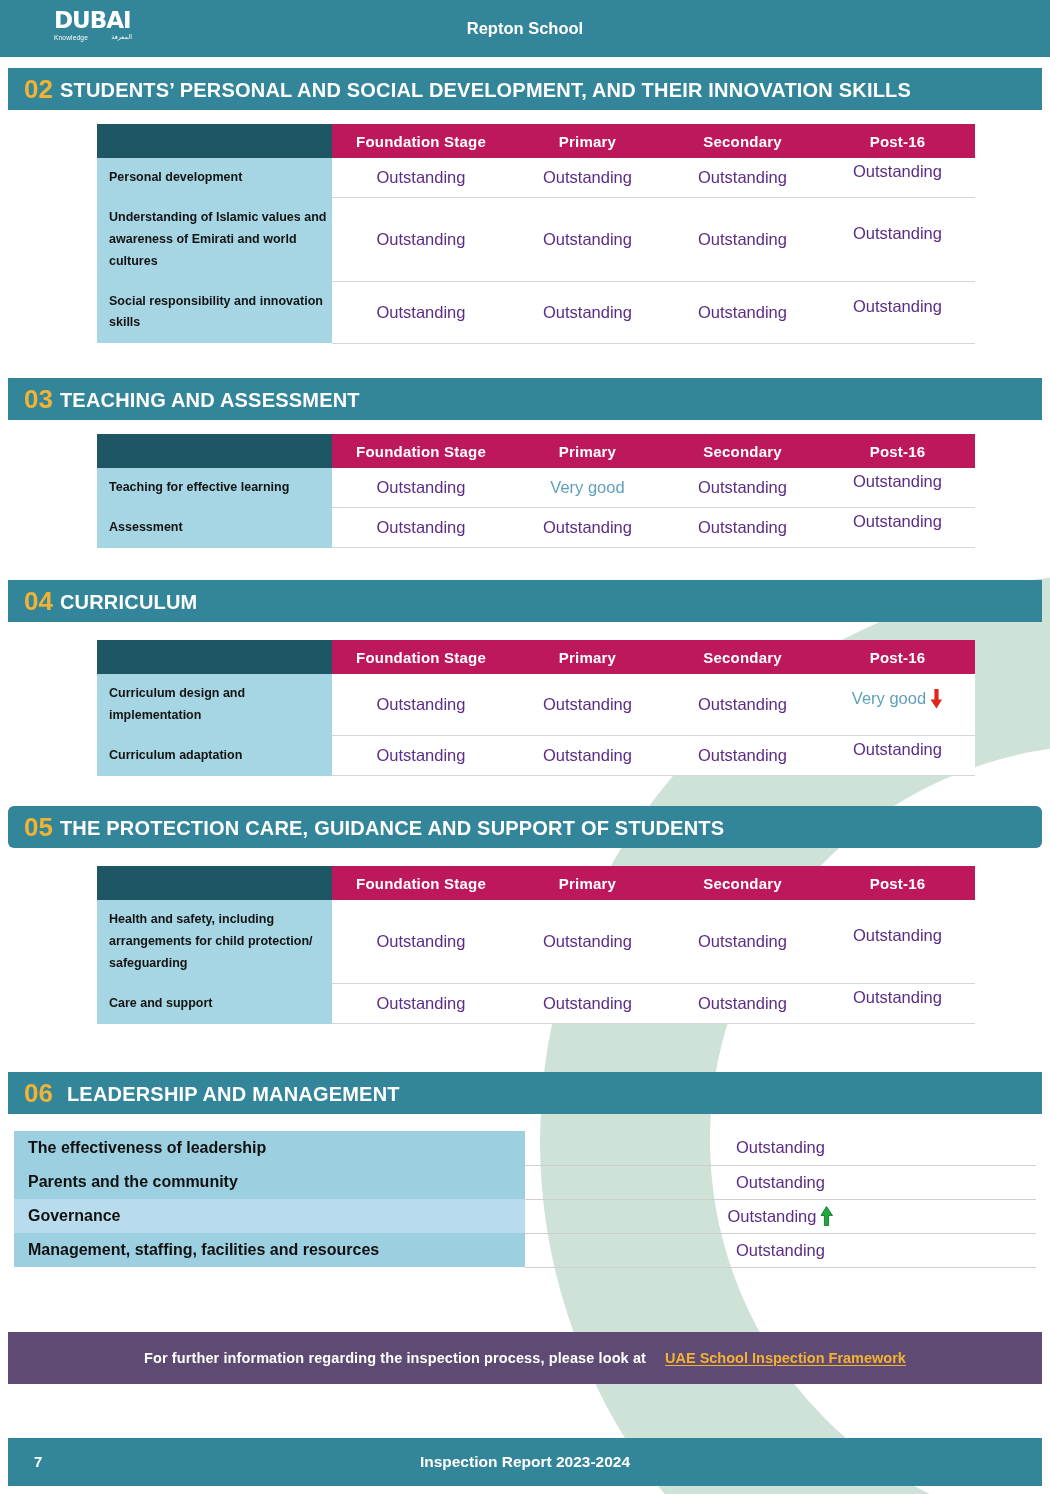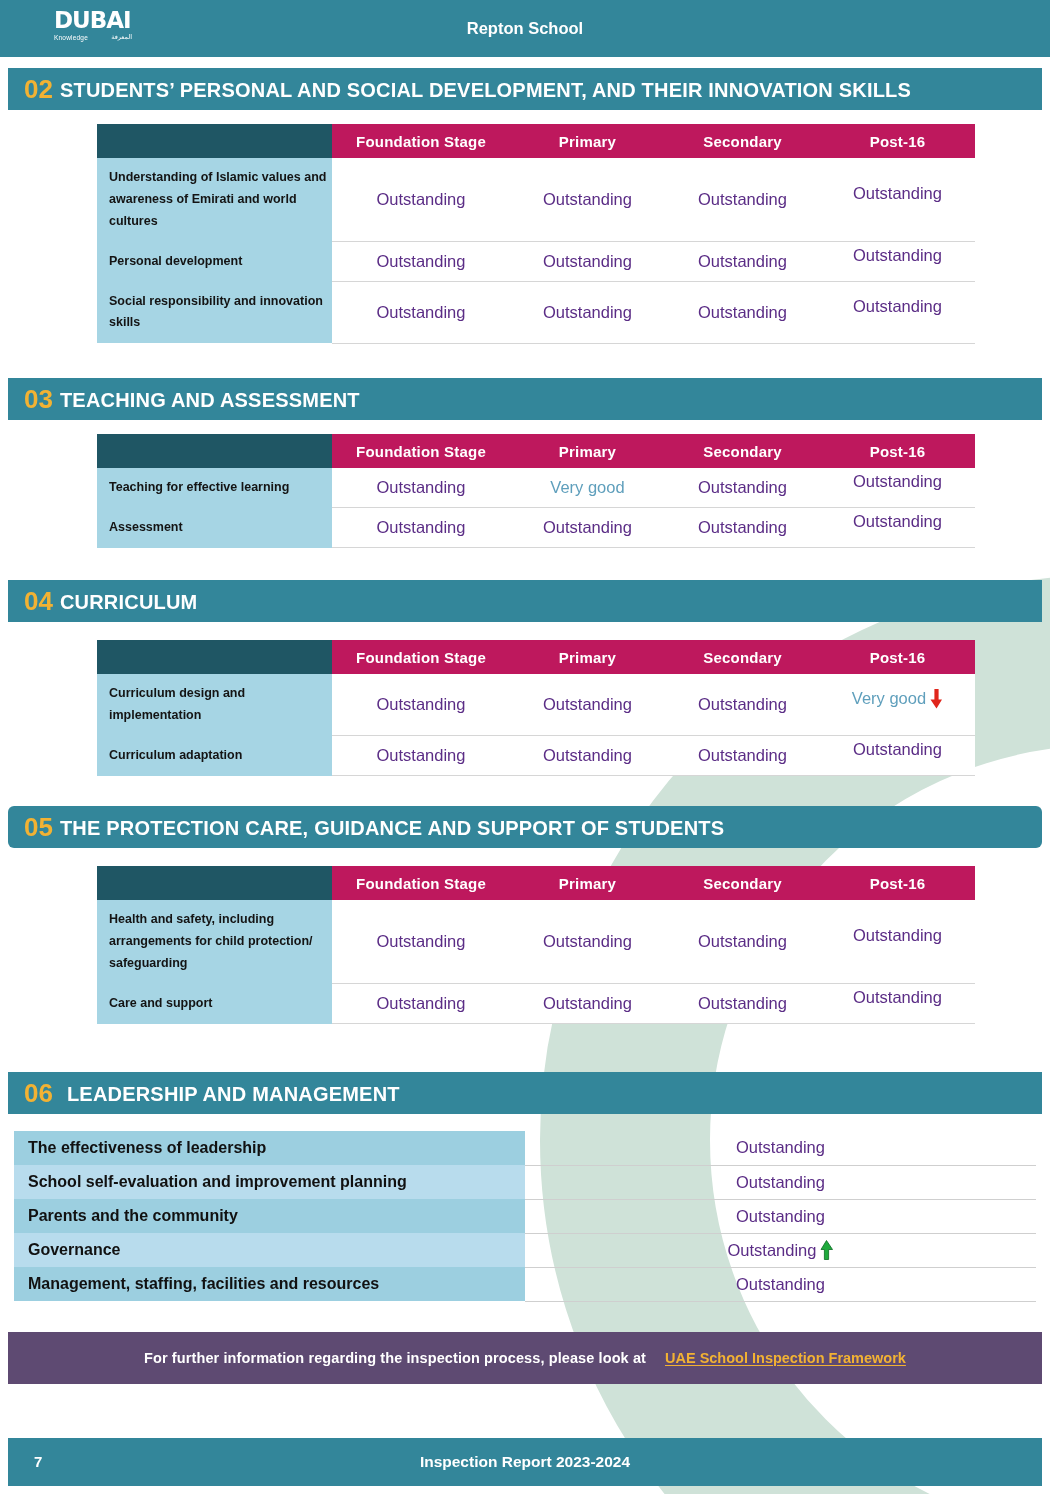--- a/index.html
+++ b/index.html
@@ -289,36 +289,36 @@
       <tr>
         <th class="blank"></th>
         <th>Foundation Stage</th>
         <th>Primary</th>
         <th>Secondary</th>
         <th>Post-16</th>
       </tr>
     </thead>
     <tbody>
       <tr>
+        <td class="rowlabel">Personal development</td>
+        <td class="val"><span class="val-inner">
+              <span>Outstanding</span>
+            </span></td>
+        <td class="val"><span class="val-inner">
+              <span>Outstanding</span>
+            </span></td>
+        <td class="val"><span class="val-inner">
+              <span>Outstanding</span>
+            </span></td>
+        <td class="val raised"><span class="val-inner">
+              <span>Outstanding</span>
+            </span></td>
+      </tr>
+      <tr>
         <td class="rowlabel" style="width:235px;max-width:235px;">Understanding of Islamic values and awareness of Emirati and world cultures</td>
-        <td class="val"><span class="val-inner">
-              <span>Outstanding</span>
-            </span></td>
-        <td class="val"><span class="val-inner">
-              <span>Outstanding</span>
-            </span></td>
-        <td class="val"><span class="val-inner">
-              <span>Outstanding</span>
-            </span></td>
-        <td class="val raised"><span class="val-inner">
-              <span>Outstanding</span>
-            </span></td>
-      </tr>
-      <tr>
-        <td class="rowlabel">Personal development</td>
         <td class="val"><span class="val-inner">
               <span>Outstanding</span>
             </span></td>
         <td class="val"><span class="val-inner">
               <span>Outstanding</span>
             </span></td>
         <td class="val"><span class="val-inner">
               <span>Outstanding</span>
             </span></td>
         <td class="val raised"><span class="val-inner">
@@ -524,26 +524,20 @@
   </div>
 
   <table class="lead-table" style="top:1131px;">
     <colgroup>
         <col class="l-label">
         <col class="l-val">
       </colgroup>
     <tbody>
       <tr class="shade-a">
         <td class="l-label">The effectiveness of leadership</td>
-        <td class="l-val"><span class="val-inner">
-              <span>Outstanding</span>
-            </span></td>
-      </tr>
-      <tr class="shade-b">
-        <td class="l-label">School self-evaluation and improvement planning</td>
         <td class="l-val"><span class="val-inner">
               <span>Outstanding</span>
             </span></td>
       </tr>
       <tr class="shade-a">
         <td class="l-label">Parents and the community</td>
         <td class="l-val"><span class="val-inner">
               <span>Outstanding</span>
             </span></td>
       </tr>

